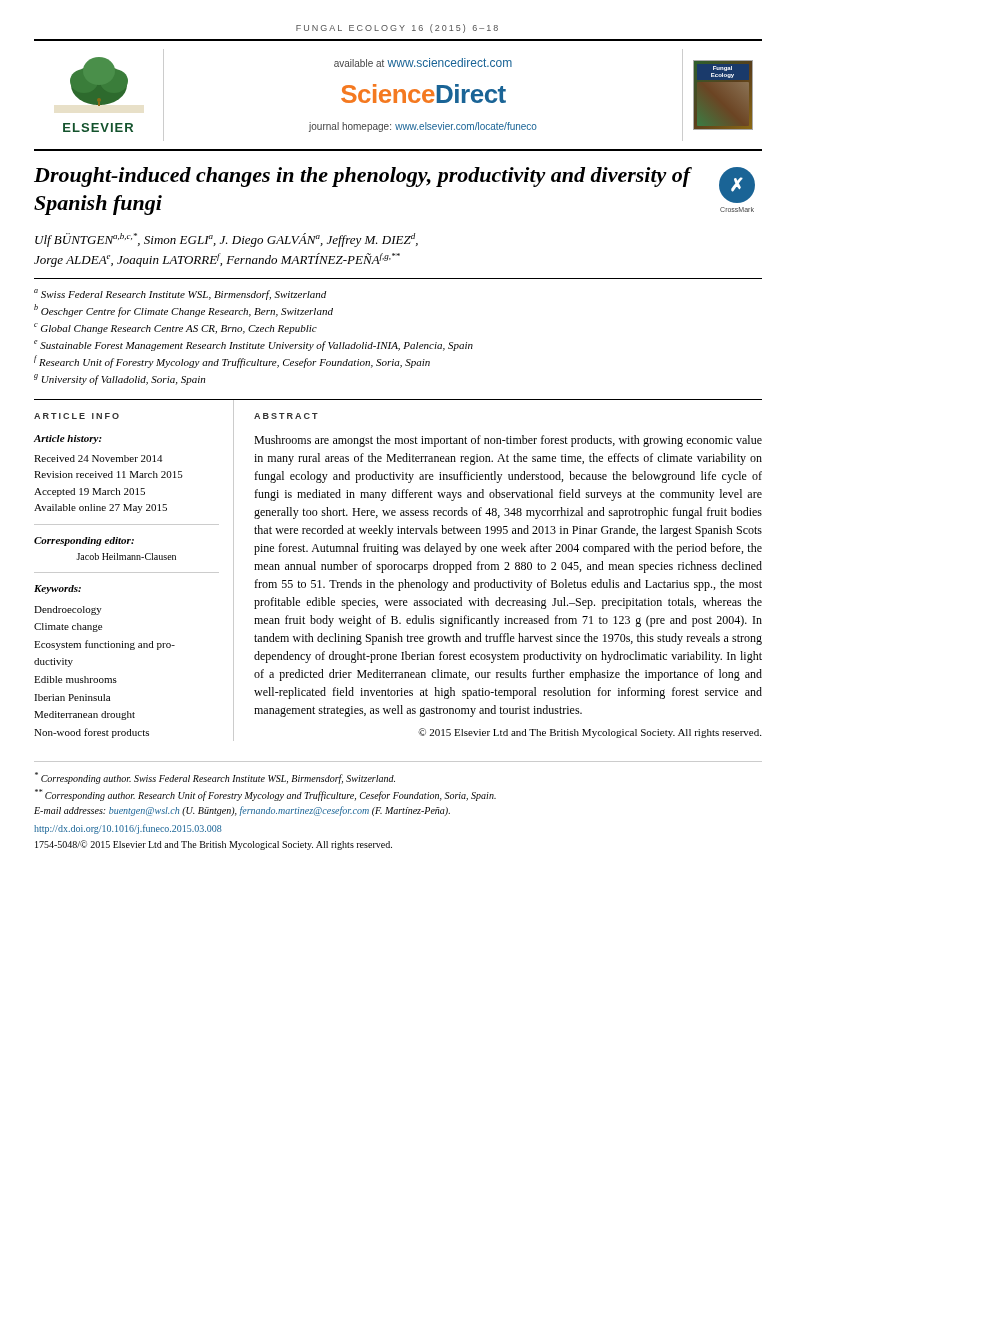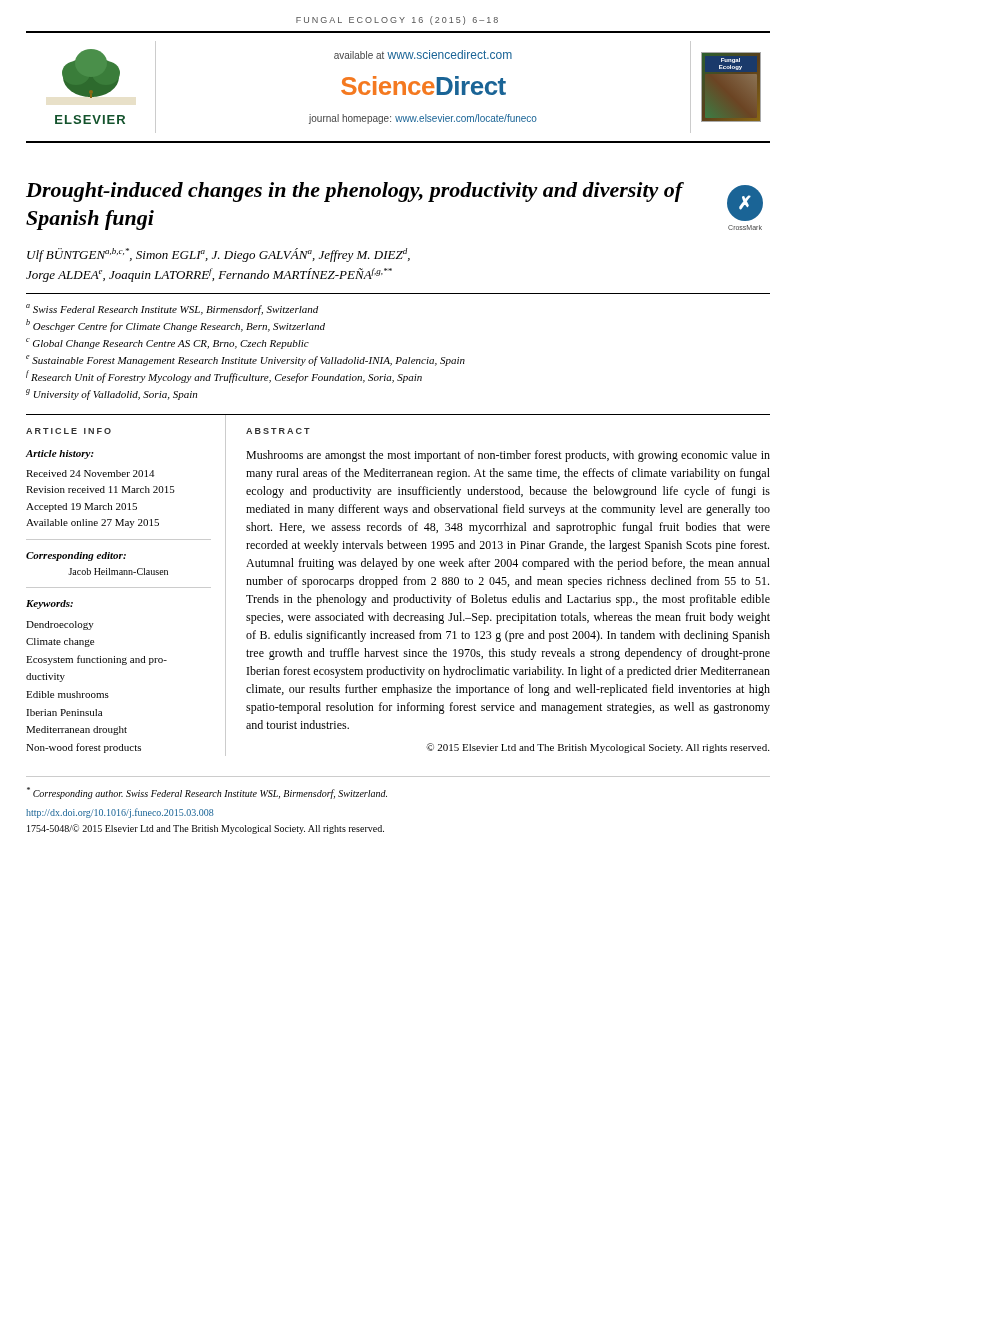--- a/index.html
+++ b/index.html
@@ -9,21 +9,21 @@
       color: #000;
       width: 992px;
       min-height: 1323px;
       font-size: 13px;
       line-height: 1.4;
     }
     .page {
       width: 796px;
       min-height: 1323px;
       background: #fff;
-      padding: 8px;
+      padding: 16px;
       position: relative;
     }
     
     .journal-bar {
       text-align: center;
       font-size: 9px;
       letter-spacing: 2px;
       color: #555;
       padding: 6px 0 4px 0;
       border-bottom: none;
@@ -141,23 +141,23 @@
     }
     .journal-cover-image-area {
       width: 100%;
       flex: 1;
       background: linear-gradient(45deg, #3a7d44, #6b4423, #8b7355);
       margin-top: 2px;
       border-radius: 1px;
     }
     
     .title-section {
-      margin: 33px 18px 0 18px;
-      display: flex;
-      align-items: flex-end;
+      margin: 10px 18px 0 18px;
+      display: flex;
+      align-items: center;
       justify-content: space-between;
     }
     .main-title {
       font-size: 22px;
       font-weight: bold;
       font-style: italic;
       font-family: 'Times New Roman', serif;
       line-height: 1.3;
       max-width: 820px;
     }
@@ -457,19 +457,30 @@
       </div>
       <div class="copyright-line">© 2015 Elsevier Ltd and The British Mycological Society. All rights reserved.</div>
     </div>
   </div>
 
   <div class="footer-section">
     <div class="footnote-line">
       <sup>*</sup>
       <span>Corresponding author. Swiss Federal Research Institute WSL, Birmensdorf, Switzerland.</span>
     </div>
+    <div class="footnote-line">
+      <sup>**</sup>
+      <span>Corresponding author. Research Unit of Forestry Mycology and Trufficulture, Cesefor Foundation, Soria, Spain.</span>
+    </div>
+    <div class="footnote-line">
+      <span>E-mail addresses:</span>
+      <a class="footnote-link">buentgen@wsl.ch</a>
+      <span>(U. Büntgen),</span>
+      <a class="footnote-link">fernando.martinez@cesefor.com</a>
+      <span>(F. Martínez-Peña).</span>
+    </div>
     <div class="doi-line">
       <a class="doi-link">http://dx.doi.org/10.1016/j.funeco.2015.03.008</a>
     </div>
     <div class="issn-line">1754-5048/© 2015 Elsevier Ltd and The British Mycological Society. All rights reserved.</div>
   </div>
 
 </div>
 
 </body></html>

